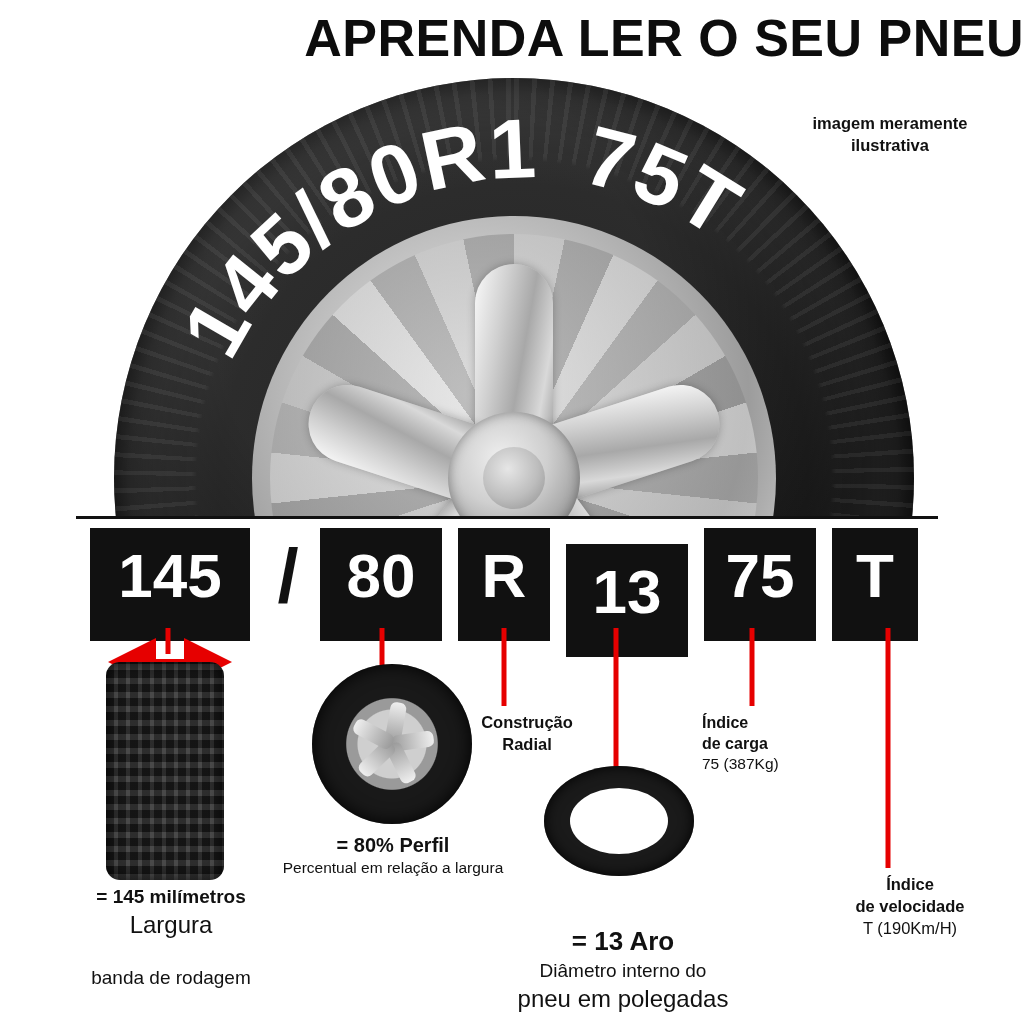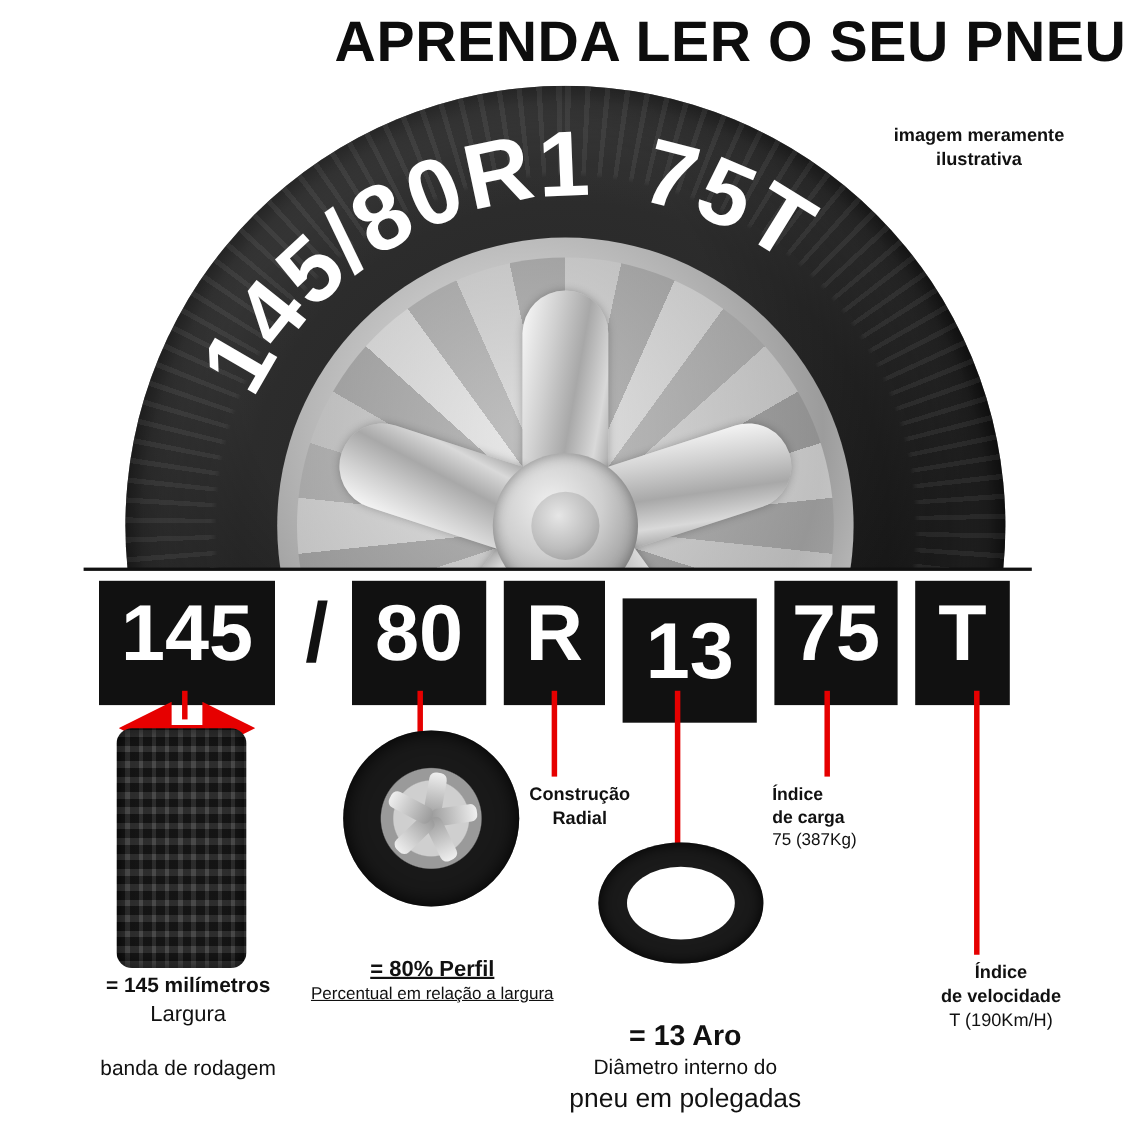--- a/index.html
+++ b/index.html
@@ -197,21 +197,21 @@
     top: 528px;
     left: 76px;
     width: 880px;
     height: 100px;
   }
   .code-box {
     position: absolute;
     background: #111111;
     color: #ffffff;
     font-weight: bold;
-    font-size: 72px;
+    font-size: 62px;
     line-height: 96px;
     text-align: center;
     height: 113px;
     font-family: "Liberation Sans", sans-serif;
   }
   .code-slash {
     position: absolute;
     color: #111111;
     font-weight: bold;
     font-size: 76px;
@@ -295,24 +295,24 @@
   
   .caption {
     position: absolute;
     text-align: center;
     color: #111;
     line-height: 1.32;
   }
 
   #cap-width   { left: 36px;  top: 884px; width: 270px; font-size: 19px; }
   #cap-width .l1 { font-weight: bold; font-size: 19px; }
-  #cap-width .l2 { font-size: 20px; }
+  #cap-width .l2 { font-size: 24px; }
   #cap-width .l3 { font-size: 19px; margin-top: 24px; }
 
-  #cap-profile { left: 248px; top: 868px; width: 290px; font-size: 19px; text-decoration: underline; }
+  #cap-profile { left: 248px; top: 832px; width: 290px; font-size: 19px; }
   #cap-profile .l1 { font-weight: bold; font-size: 20px; }
   #cap-profile .l2 { font-size: 15.5px; }
 
   #cap-radial  { left: 452px; top: 712px; width: 150px; font-size: 16.5px; font-weight: bold; }
 
   #cap-aro     { left: 506px; top: 924px; width: 234px; font-size: 19px; }
   #cap-aro .l1 { font-weight: bold; font-size: 26px; }
   #cap-aro .l2 { font-size: 19px; }
   #cap-aro .l3 { font-size: 24px; }
 

